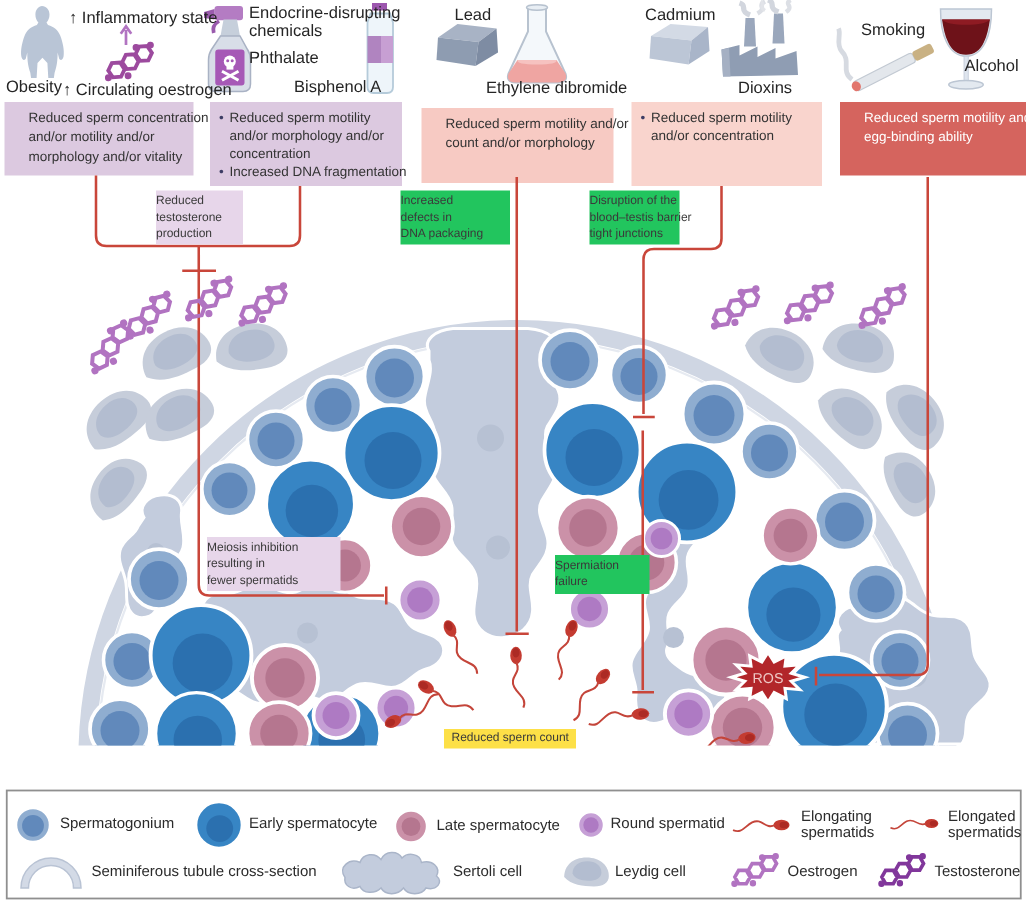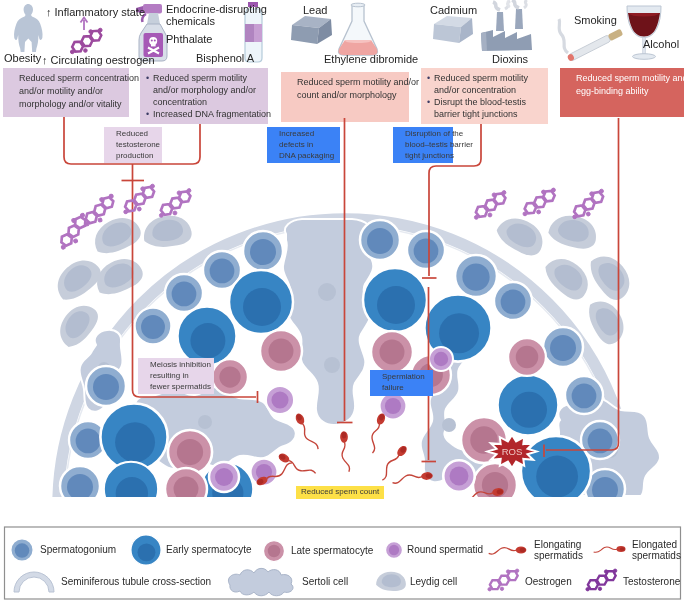--- a/index.html
+++ b/index.html
@@ -3,23 +3,23 @@
 *{margin:0;padding:0;box-sizing:border-box}
 body{width:685px;height:603px;position:relative;background:#fff;
 font-family:"Liberation Sans",sans-serif;color:#252525;overflow:hidden}
 .t{position:absolute;font-size:11px;line-height:11.5px;white-space:nowrap;z-index:6}
 .bx{position:absolute;font-size:9px;line-height:13px;padding:4px 16px;color:#333;white-space:nowrap}
 .bl{line-height:12.3px;padding:3.5px 5px}
 .pu{background:#dcc9e0}
 .sa{background:#f7cac3}
 .sb{background:#f9d4cd}
 .rd{background:#d5645e;color:#fff}
-.lb{position:absolute;font-size:8px;line-height:10.8px;padding:2px 12px;color:#3a3a3a;z-index:5;white-space:nowrap}
+.lb{position:absolute;font-size:8px;line-height:10.8px;padding:2px 0;color:#3a3a3a;z-index:5;white-space:nowrap}
 .lpu{background:#e7d6ea}
-.lsa{background:#3b82f6}
+.lsa{background:#22c55e}
 .bu{position:relative;padding-left:8px}
 .bu:before{content:"\2022";position:absolute;left:1px;color:#3c3c64}
 .lg{position:absolute;font-size:10px;line-height:10.5px;white-space:nowrap;color:#2b2b2b;z-index:6}
 </style></head><body>
 
 <div class="t" style="left:4px;top:53px;width:46px;text-align:left">Obesity</div>
 <div class="t" style="left:46px;top:7px">↑ Inflammatory state</div>
 <div class="t" style="left:42px;top:55px">↑ Circulating oestrogen</div>
 <div class="t" style="left:166px;top:4px">Endocrine-disrupting<br>chemicals</div>
 <div class="t" style="left:166px;top:34px">Phthalate</div>
@@ -32,28 +32,27 @@
 <div class="t" style="left:643px;top:39px">Alcohol</div>
 
 <div class="bx pu" style="left:3px;top:68px;width:126px;height:49px">Reduced sperm concentration<br>and/or motility and/or<br>morphology and/or vitality</div>
 <div class="bx bl pu" style="left:140px;top:68px;width:128px;height:56px">
     <div class="bu">Reduced sperm motility<br>and/or morphology and/or<br>concentration</div>
     <div class="bu">Increased DNA fragmentation</div>
   </div>
 <div class="bx sa" style="left:281px;top:72px;width:128px;height:50px">Reduced sperm motility and/or<br>count and/or morphology</div>
 <div class="bx bl sb" style="left:421px;top:68px;width:127px;height:56px">
     <div class="bu">Reduced sperm motility<br>and/or concentration</div>
-    <div class="bu">Disrupt the blood-testis<br>barrier tight junctions</div>
   </div>
 <div class="bx rd" style="left:560px;top:68px;width:124px;height:49px">Reduced sperm motility and<br>egg-binding ability</div>
 
 <div class="lb lpu" style="left:104px;top:127px;width:58px">Reduced<br>testosterone<br>production</div>
 <div class="lb lsa" style="left:267px;top:127px;width:73px">Increased<br>defects in<br>DNA packaging</div>
 <div class="lb lsa" style="left:393px;top:127px;width:60px">Disruption of the<br>blood–testis barrier<br>tight junctions</div>
-<div class="lb lpu" style="left:138px;top:358px;width:76px">Meiosis inhibition<br>resulting in<br>fewer spermatids</div>
+<div class="lb lpu" style="left:138px;top:358px;width:89px">Meiosis inhibition<br>resulting in<br>fewer spermatids</div>
 <div class="lb lsa" style="left:370px;top:370px;width:63px">Spermiation<br>failure</div>
 <div class="lb" style="left:296px;top:486px;background:#fde047;padding:1px 5px">Reduced sperm count</div>
 
 <svg width="685" height="603" viewBox="0 0 685 603" style="position:absolute;left:0;top:0;z-index:2" xmlns="http://www.w3.org/2000/svg">
 <defs>
 <g id="spg">
         <circle r="20" fill="#8fadd0" stroke="#fff" stroke-width="2.5"></circle>
         <circle cy="1" r="13" fill="#6189bb"></circle>
       </g>
 <g id="esc">

